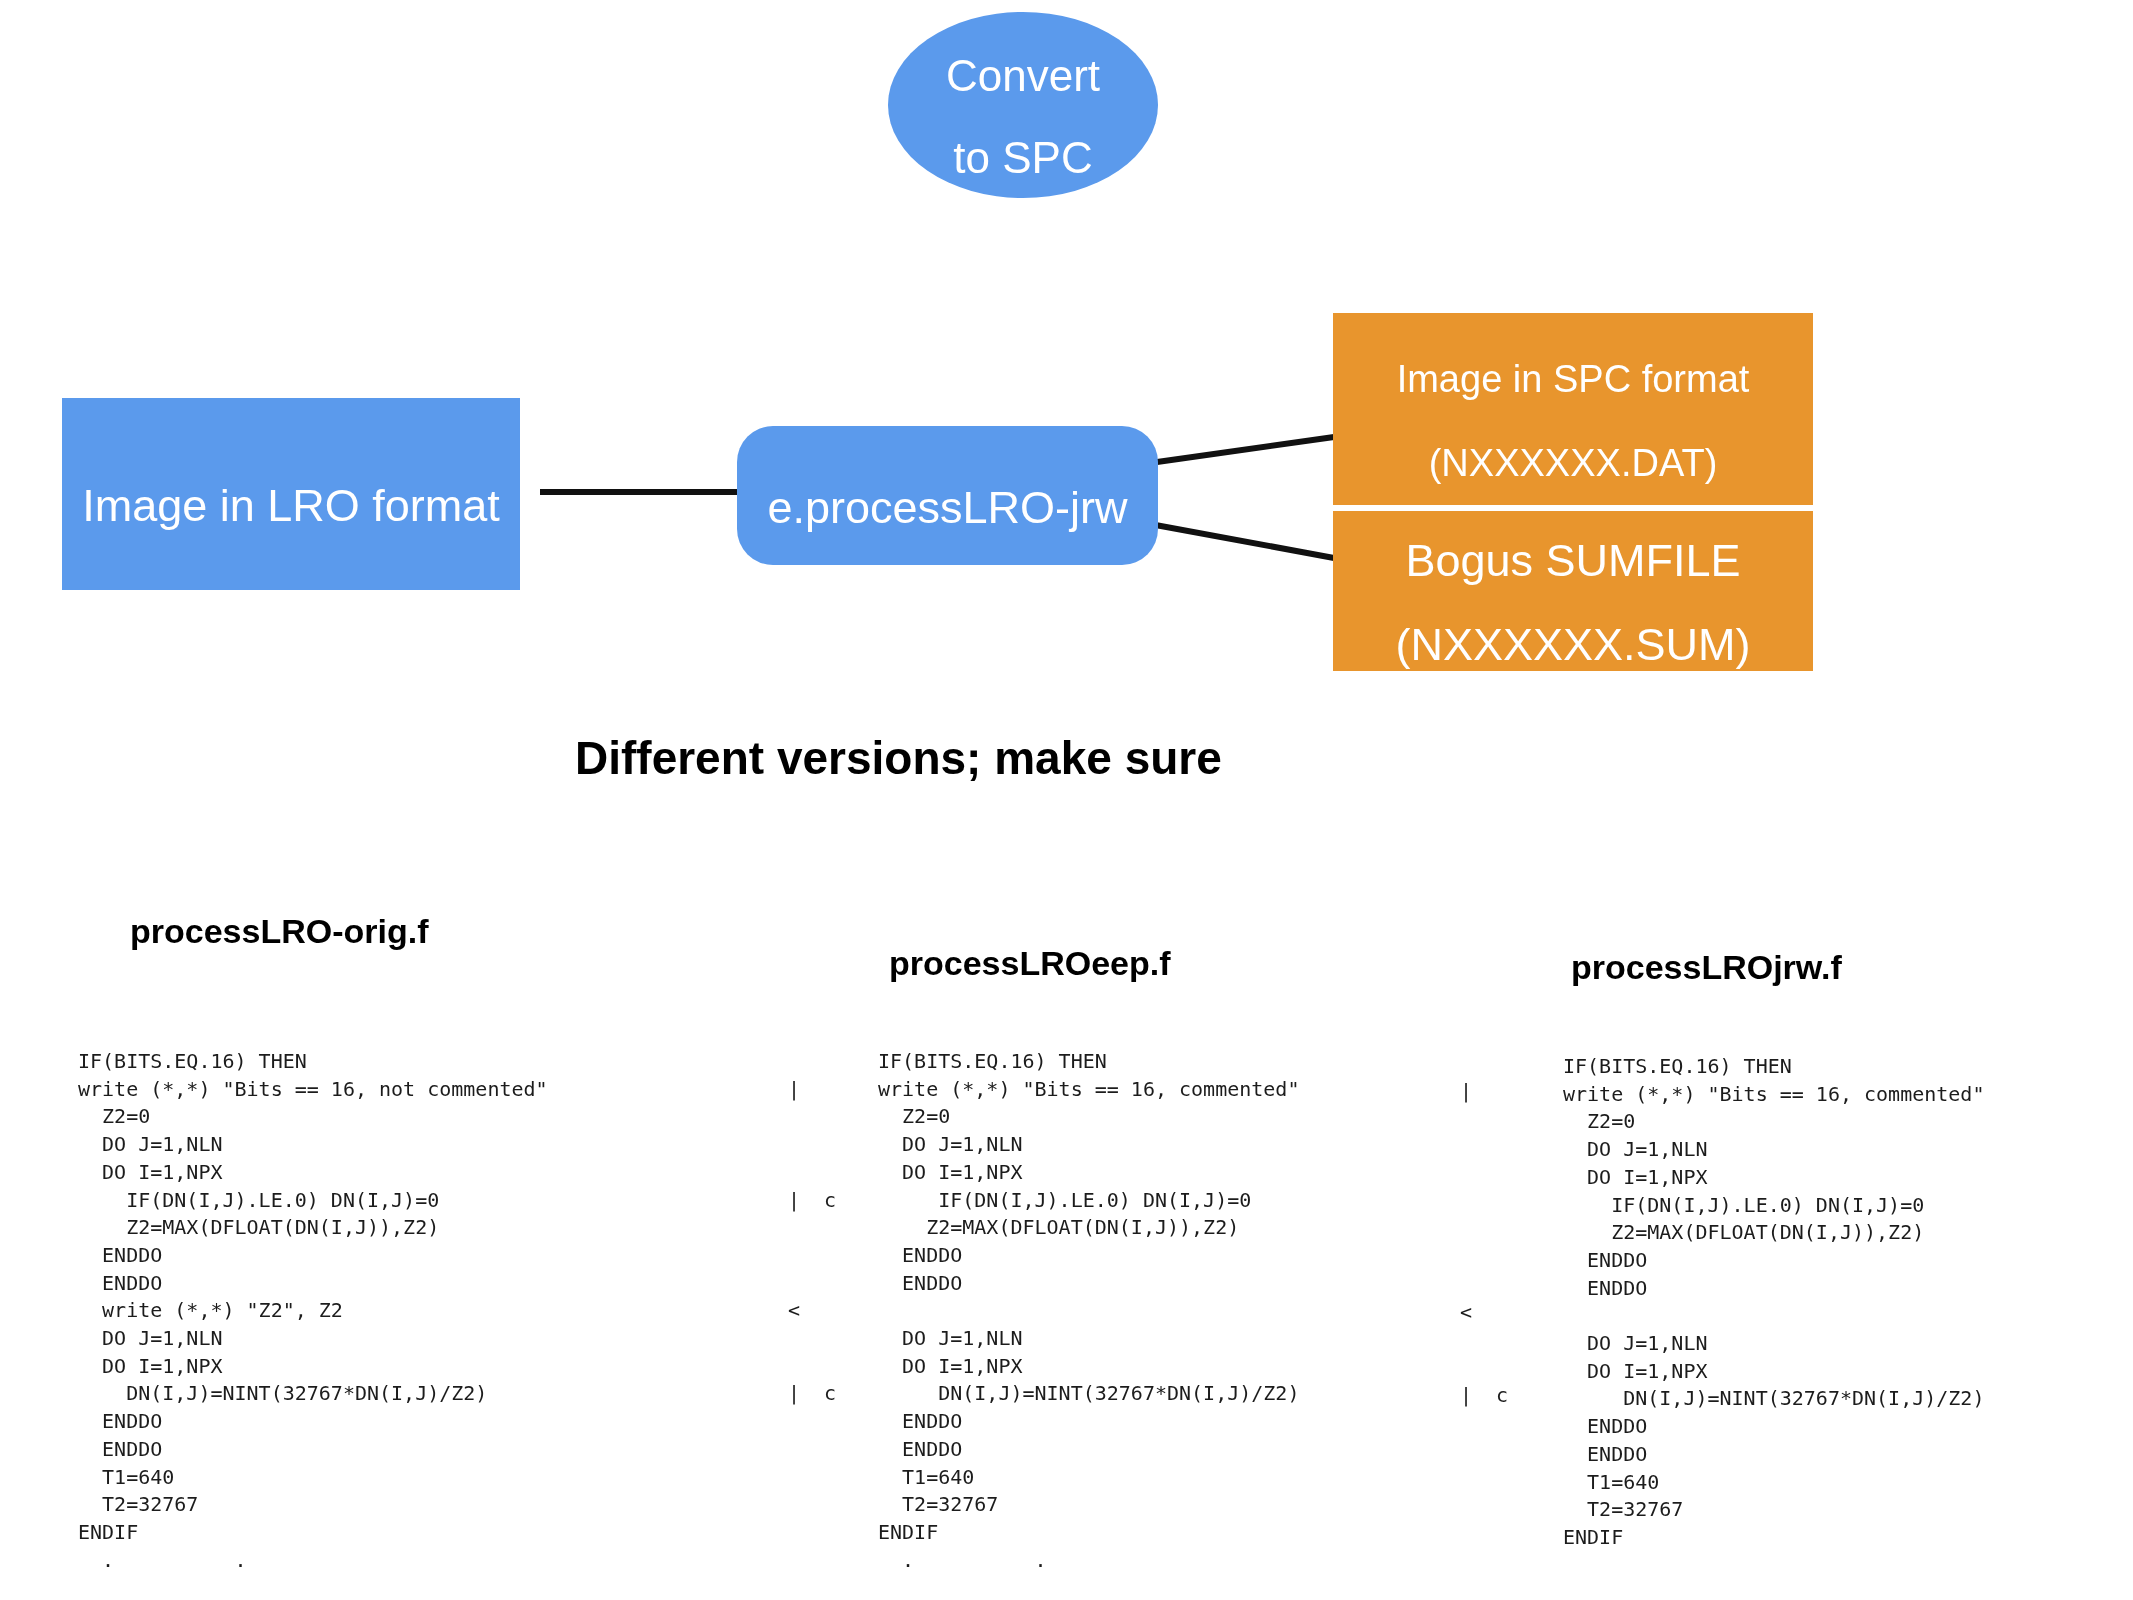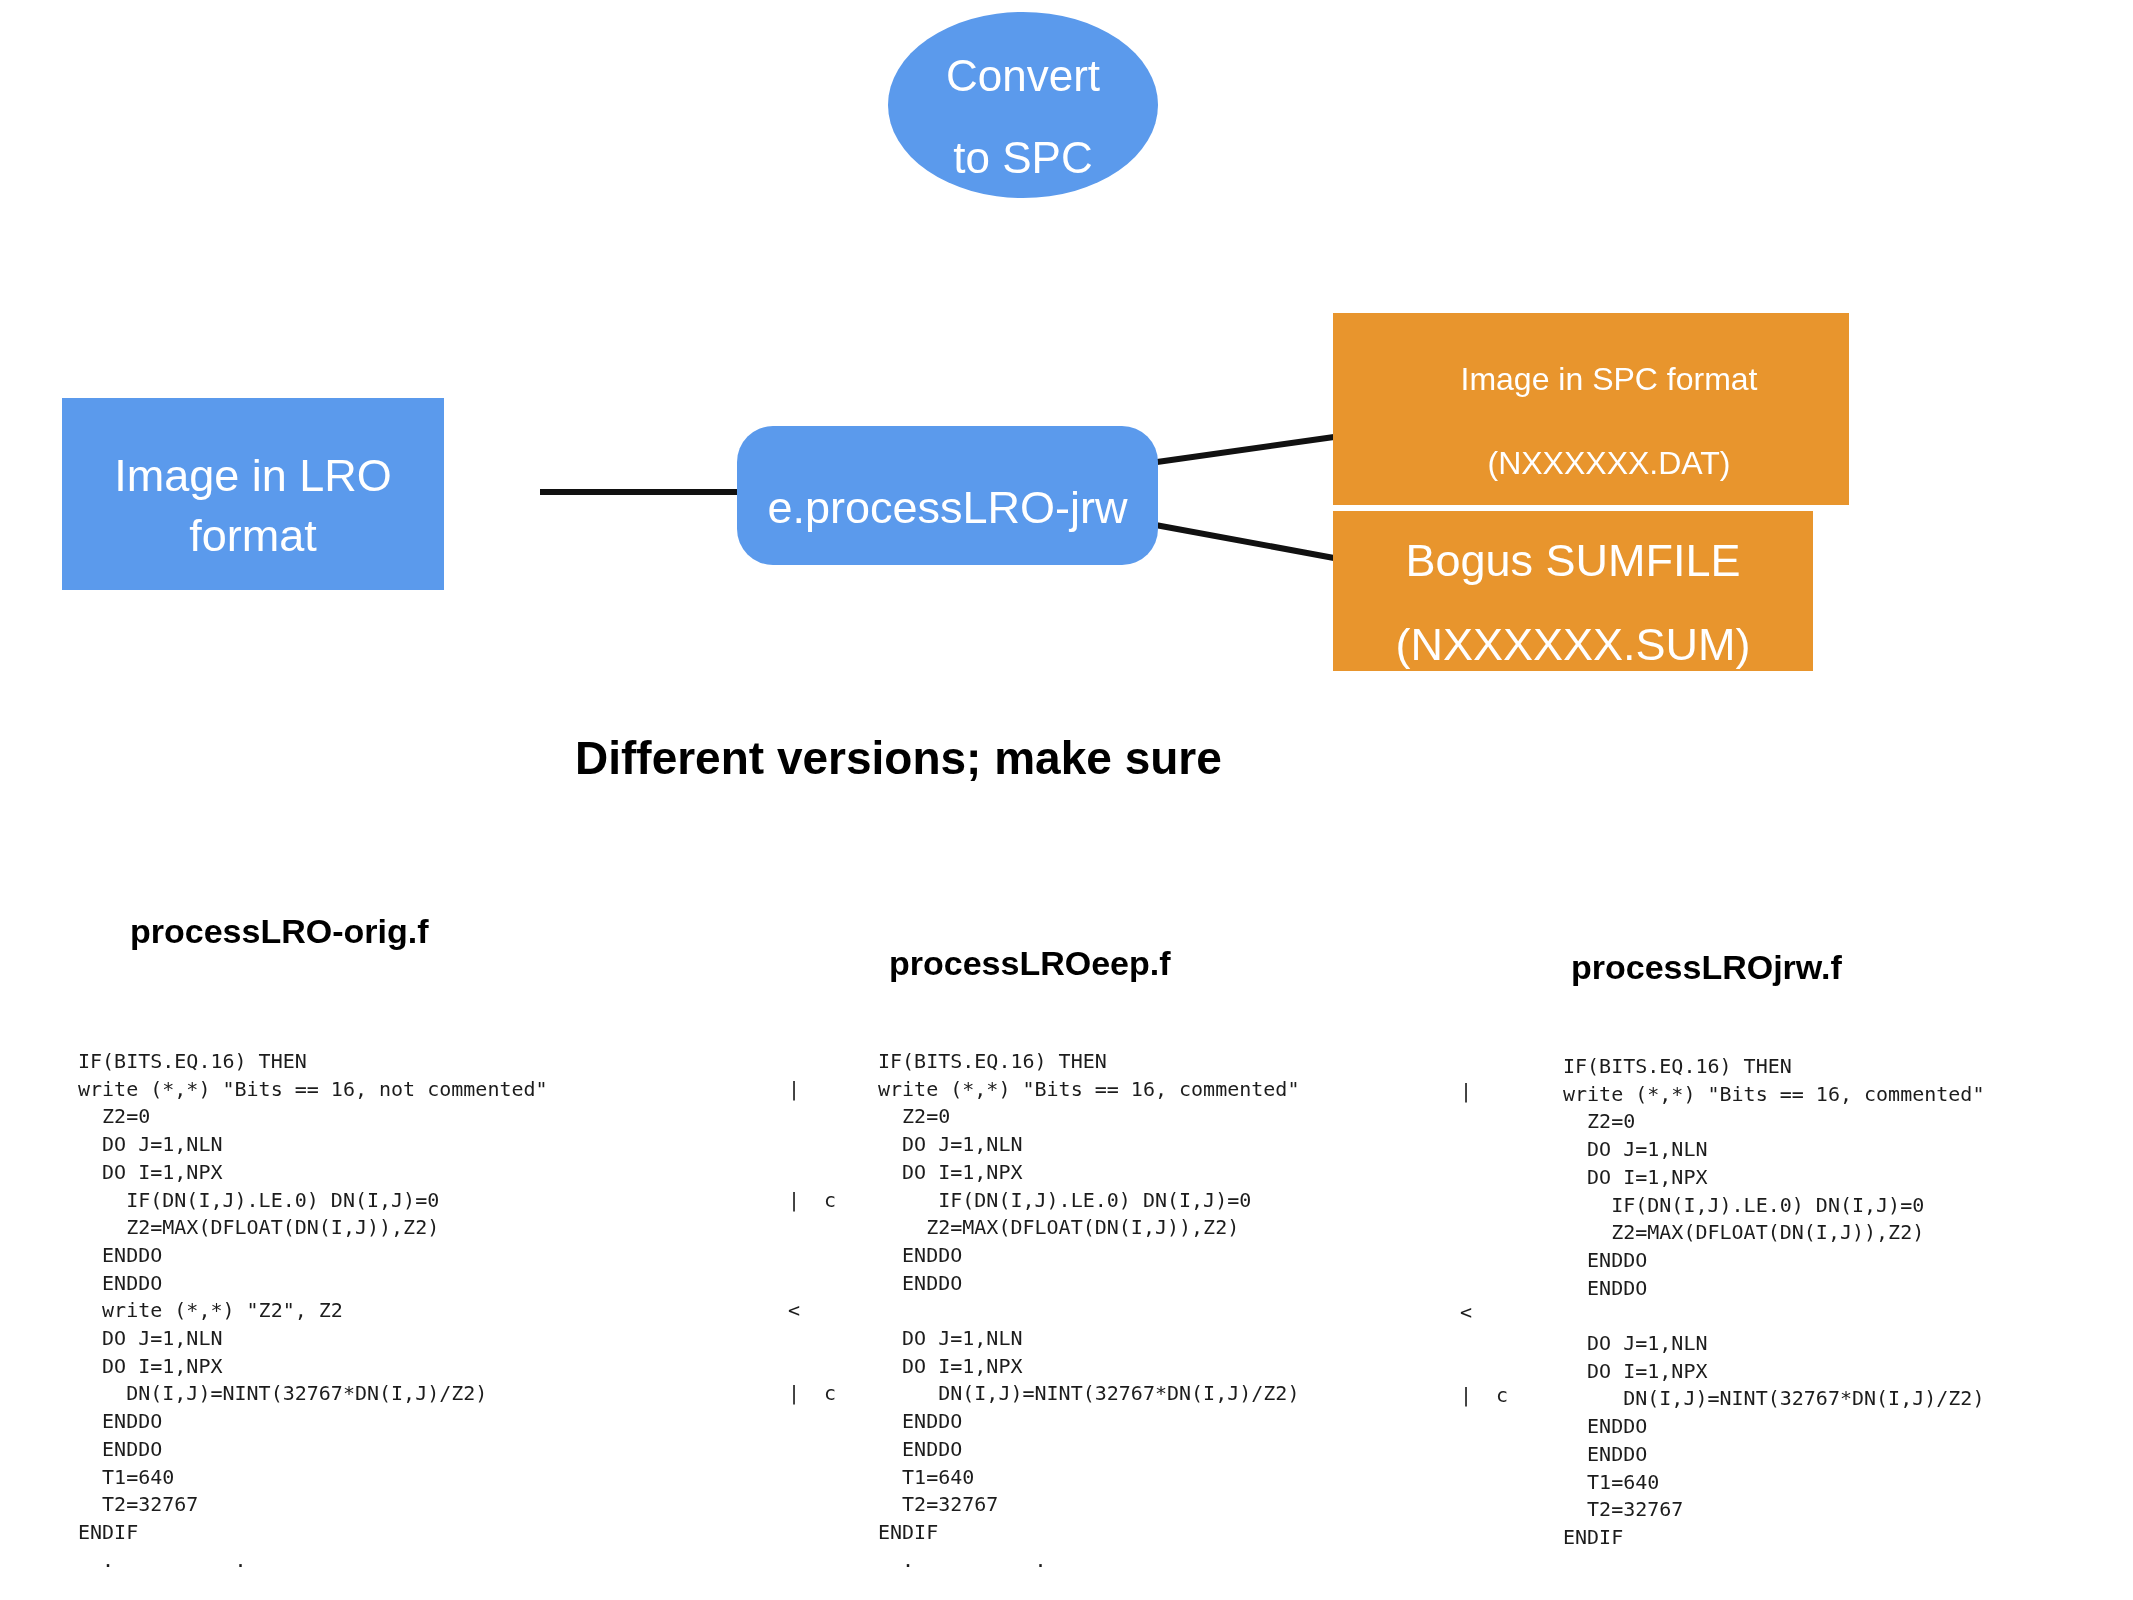--- a/index.html
+++ b/index.html
@@ -13,26 +13,26 @@
   html,body{margin:0;padding:0;background:#ffffff;}
   .canvas{
     position:relative;width:2133px;height:1600px;background:#ffffff;overflow:hidden;
     font-family:"Liberation Sans", sans-serif;
   }
   .shape{position:absolute;display:flex;flex-direction:column;align-items:center;justify-content:center;
          color:var(--text_on_fill);text-align:center;}
   .shape .l{display:block;margin-top:24px;}
   .ellipse{left:888px;top:12px;width:270px;height:186px;background:var(--blue);border-radius:50%;
            font-size:44px;line-height:58px;}
-  .lro-box{left:62px;top:398px;width:382px;height:192px;background:var(--blue);
+  .lro-box{left:62px;top:398px;width:458px;height:192px;background:var(--blue);
            font-size:45px;line-height:60px;}
   .proc-node{left:737px;top:426px;width:421px;height:139px;background:var(--blue);border-radius:36px;
            font-size:45px;line-height:50px;}
   .spc-box{left:1333px;top:313px;width:480px;height:192px;background:var(--orange);
-           font-size:32px;line-height:60px;padding-left:36px;}
+           font-size:38px;line-height:60px;}
   .sum-box{left:1333px;top:511px;width:480px;height:160px;background:var(--orange);
            font-size:45px;line-height:60px;}
   svg.wires{position:absolute;left:0;top:0;width:2133px;height:1600px;pointer-events:none;}
   .connector{stroke:var(--line);stroke-width:6;stroke-linecap:butt;}
   .caption{position:absolute;left:575px;top:726px;color:var(--ink);
            font-size:46px;line-height:65px;font-weight:bold;white-space:nowrap;}
   .col-title{position:absolute;color:var(--ink);font-size:34px;font-weight:bold;white-space:nowrap;}
   .t1{left:130px;top:912px;text-align:right;}
   .t2{left:889px;top:944px;}
   .t3{left:1571px;top:948px;}

